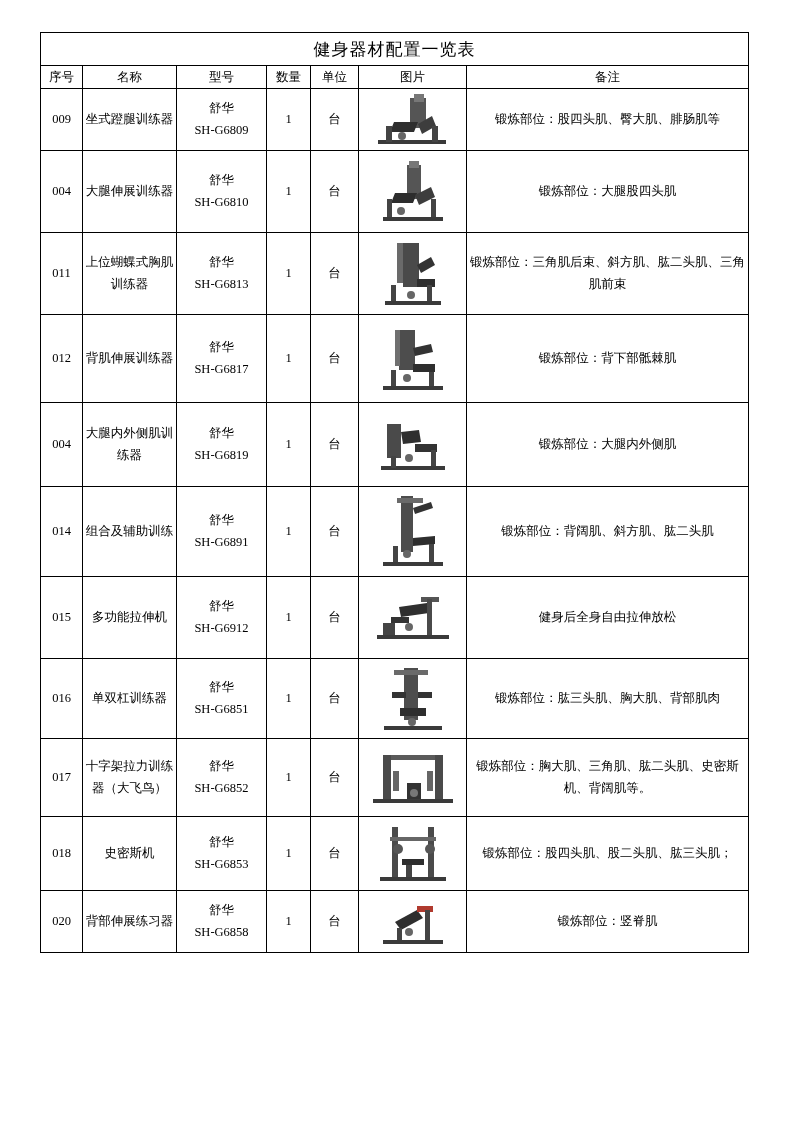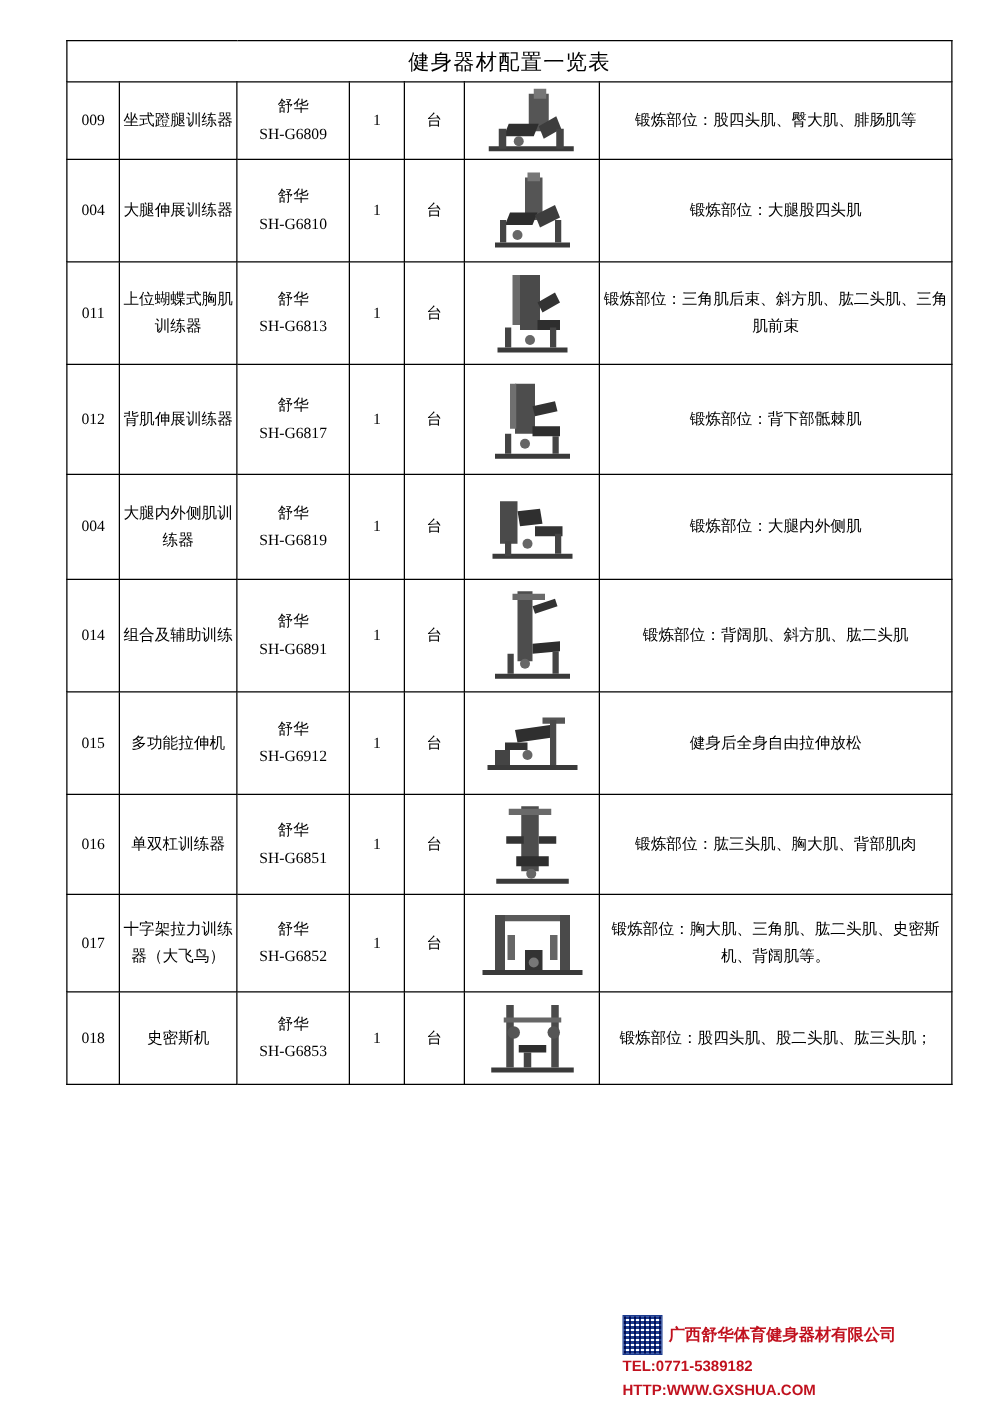--- a/index.html
+++ b/index.html
@@ -16,21 +16,21 @@
     overflow: hidden;
   }
   .page {
     position: absolute;
     left: 0; top: 0;
     width: 800px;
     height: 1131px;
   }
   table.eq-table {
     position: absolute;
-    left: 53px;
+    left: 40px;
     top: 32px;
     width: 708px;
     border-collapse: collapse;
     table-layout: fixed;
   }
   table.eq-table td, table.eq-table th {
     border: 1px solid #000;
     padding: 0;
     text-align: center;
     vertical-align: middle;
@@ -118,20 +118,29 @@
         <col class="c-model">
         <col class="c-qty">
       <col class="c-unit">
         <col class="c-pic">
         <col class="c-note">
     </colgroup>
     <tbody>
       <tr>
         <td class="title-cell" colspan="7">健身器材配置一览表</td>
       </tr>
+      <tr class="hdr">
+        <td>序号</td>
+        <td>名称</td>
+        <td>型号</td>
+        <td>数量</td>
+        <td>单位</td>
+        <td>图片</td>
+        <td>备注</td>
+      </tr>
 
       <tr class="row" style="height:62px">
         <td>009</td>
         <td class="cell-name">坐式蹬腿训练器</td>
         <td class="cell-model">
           <div>舒华</div>
           <div>SH-G6809</div>
         </td>
         <td>1</td>
         <td>台</td>
@@ -377,27 +386,40 @@
               <rect x="34" y="42" width="6" height="12" fill="#444"></rect>
               <circle cx="26" cy="26" r="5" fill="#555"></circle>
               <circle cx="58" cy="26" r="5" fill="#555"></circle>
             </svg>
           </div>
         </td>
         <td class="cell-note">锻炼部位：股四头肌、股二头肌、肱三头肌；</td>
       </tr>
 
 
+      <tr class="row" style="height:62px">
+        <td>020</td>
+        <td class="cell-name">背部伸展练习器</td>
+        <td class="cell-model">
+          <div>舒华</div>
+          <div>SH-G6858</div>
+        </td>
+        <td>1</td>
+        <td>台</td>
+        <td class="cell-pic">
+          <div class="pic-box">
+            <svg width="80" height="52" viewBox="0 0 80 52">
+              <rect x="10" y="44" width="60" height="4" fill="#3a3a3a"></rect>
+              <path d="M22 26 L44 14 L50 22 L28 34 Z" fill="#2e2e2e"></path>
+              <rect x="44" y="10" width="16" height="6" fill="#b03a2e"></rect>
+              <rect x="52" y="14" width="5" height="30" fill="#444"></rect>
+              <rect x="24" y="32" width="5" height="12" fill="#444"></rect>
+              <circle cx="36" cy="36" r="4" fill="#666"></circle>
+            </svg>
+          </div>
+        </td>
+        <td class="cell-note">锻炼部位：竖脊肌</td>
+      </tr>
     </tbody>
   </table>
 
-  <div class="footer">
-    <div class="line1">
-      <span class="qr"></span>
-      <span class="txt1">广西舒华体育健身器材有限公司</span>
-    </div>
-    <div class="footer-lines">
-      <span class="txt2">TEL:0771-5389182</span>
-      <span class="txt3">HTTP:WWW.GXSHUA.COM</span>
-    </div>
-  </div>
 
 </div>
 
 </body></html>

